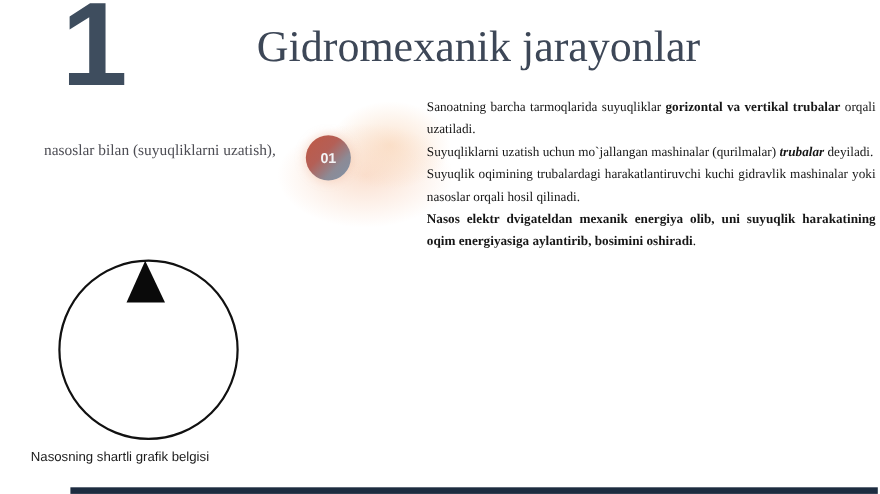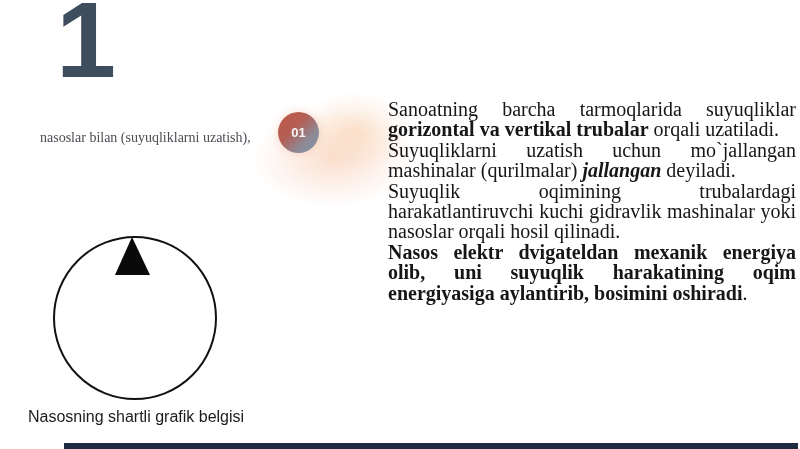--- a/index.html
+++ b/index.html
@@ -32,60 +32,60 @@
   .glow-2{left:300px;top:92px;width:110px;height:80px;
     background:radial-gradient(closest-side, rgba(248,205,168,0.55), rgba(248,205,168,0));}
   
   .left-item{
     position:absolute;left:40px;top:130px;width:240px;
     font-family:"Liberation Serif", serif;
     font-size:14px;color:#4c4c53;
   }
   
   .badge{
-    position:absolute;left:278px;top:112px;width:41px;height:41px;
+    position:absolute;left:278px;top:123px;width:41px;height:41px;
     border-radius:50%;
     background:linear-gradient(135deg,#c05944 0%,#b45f56 40%,#8d8a95 70%,#7e93a8 100%);
     display:flex;align-items:center;justify-content:center;
     font-family:"Liberation Sans", sans-serif;
     font-weight:700;font-size:13px;color:#f3f4f6;
     box-shadow:0 0 10px rgba(230,150,110,0.35);
   }
   
   .figure{position:absolute;left:51px;top:234px;width:168px;height:168px;}
   .figure svg{display:block;}
   .caption{
     position:absolute;left:28px;top:408px;width:260px;
     font-family:"Liberation Sans", sans-serif;
-    font-size:16px;color:#1b1b1b;
+    font-size:12px;color:#1b1b1b;
   }
   
   .body-text{
     position:absolute;left:388px;top:87px;width:408px;
     font-family:"Liberation Serif", serif;
-    font-size:20px;line-height:20.4px;color:#161616;
+    font-size:12px;line-height:20.4px;color:#161616;
     text-align:justify;
-    margin-top:12px;
   }
   .body-text p{margin:0;padding:0;}
   .body-text .b{font-weight:700;}
   .body-text .i{font-style:italic;}
   
   .footer-bar{
     position:absolute;left:64px;bottom:0;width:734px;height:6px;
     background:#1d2c40;
   }
 </style>
 </head>
 <body>
 
 <div id="slide">
 
   <div class="slide-number">1</div>
 
+  <div class="title">Gidromexanik jarayonlar</div>
 
   <div class="glow glow-1"></div>
   <div class="glow glow-2"></div>
 
   <div class="left-item">nasoslar bilan (suyuqliklarni uzatish),</div>
 
   <div class="badge">
     <span>01</span>
   </div>
 
@@ -93,20 +93,20 @@
     <svg width="168" height="168" viewBox="0 0 168 168">
       <circle cx="84" cy="84" r="81" fill="none" stroke="#111111" stroke-width="2"></circle>
       <polygon points="81,3 64,41 99,41" fill="#0a0a0a"></polygon>
     </svg>
   </div>
 
   <div class="caption">Nasosning shartli grafik belgisi</div>
 
   <div class="body-text" id="body-text">
       <p><span>Sanoatning barcha tarmoqlarida suyuqliklar </span><span class="b">gorizontal va vertikal trubalar</span><span> orqali uzatiladi.</span></p>
-      <p><span>Suyuqliklarni uzatish uchun mo`jallangan mashinalar (qurilmalar) </span><span class="b i">jallangan</span><span> deyiladi.</span></p>
+      <p><span>Suyuqliklarni uzatish uchun mo`jallangan mashinalar (qurilmalar) </span><span class="b i">trubalar</span><span> deyiladi.</span></p>
       <p><span>Suyuqlik oqimining trubalardagi harakatlantiruvchi kuchi gidravlik mashinalar yoki nasoslar orqali hosil qilinadi.</span></p>
       <p><span class="b">Nasos elektr dvigateldan mexanik energiya olib, uni suyuqlik harakatining oqim energiyasiga aylantirib, bosimini oshiradi</span><span>.</span></p>
     </div>
 
   <div class="footer-bar"></div>
 
 </div>
 
 </body></html>

